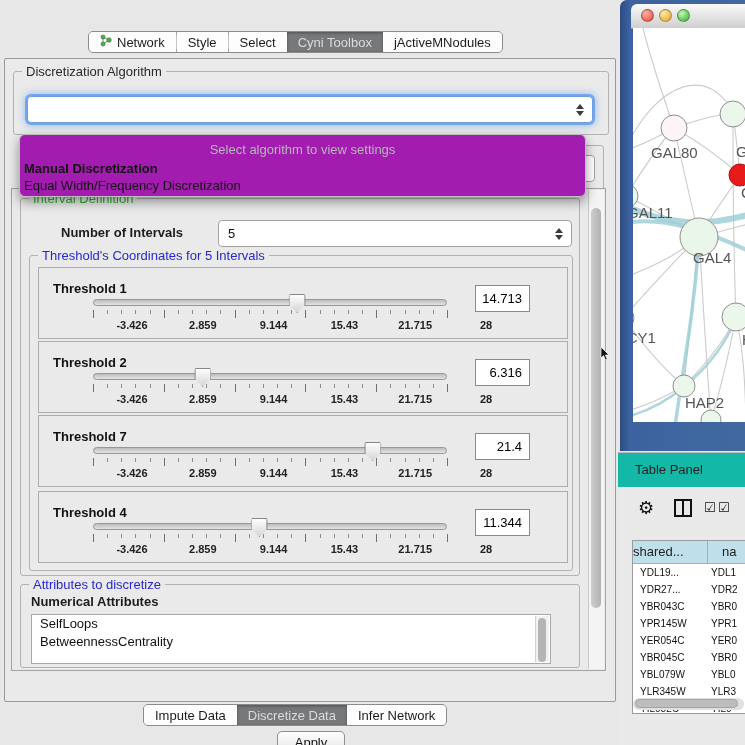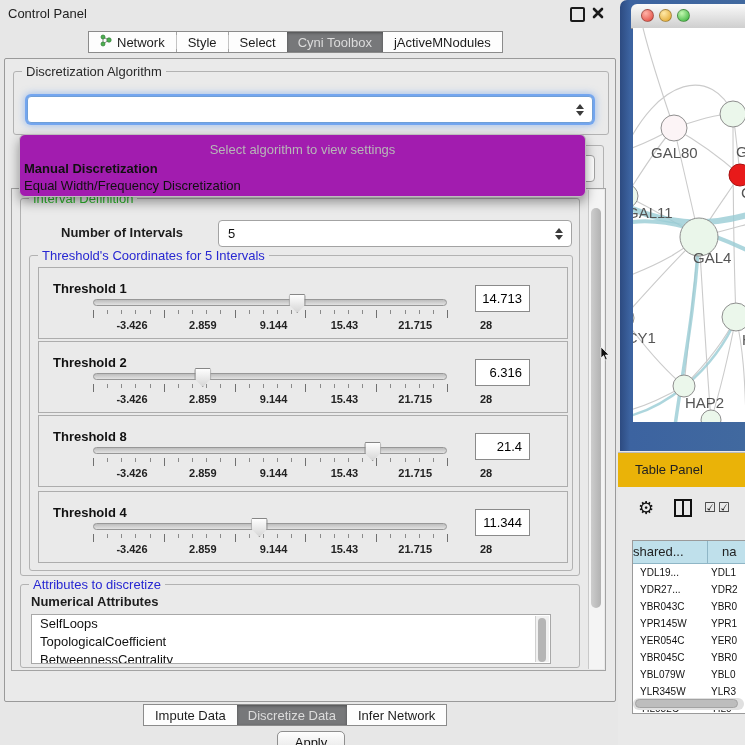--- a/index.html
+++ b/index.html
@@ -9,21 +9,21 @@
 
   
   .cp-titlebar{left:0;top:0;width:618px;height:26px;background:#e7e7e7;}
   .cp-title{left:8px;top:6px;font-size:13px;color:#222;}
   .float-btn{left:570px;top:7px;width:11px;height:11px;border:2px solid #1a1a1a;border-radius:2px;background:transparent;}
   .close-btn{left:591px;top:6px;width:14px;height:14px;}
   .close-btn svg{display:block}
 
   
   .tabbar{display:flex;align-items:stretch;height:20px;background:#a3a3a3;border:1px solid #8b8b8b;
-          border-radius:0;overflow:hidden;font-size:13px;color:#1c1c1c;text-align:right;}
+          border-radius:5px;overflow:hidden;font-size:13px;color:#1c1c1c;text-align:right;}
   .tabbar .tab{display:flex;align-items:center;padding:0 11px;white-space:nowrap;background:#fdfdfd;}
   .tabbar .tab.sel{background:#77787a;color:#dcdcdc;box-shadow:inset 0 1px 3px rgba(0,0,0,.35);}
   .tabbar .sep{width:1px;background:#c4c4c4;margin:3px 0;}
   .tab .net-ic{margin-right:5px;}
 
   
   .main-panel{left:4px;top:58px;width:610px;height:642px;background:#eaeaea;border:1px solid #9a9a9a;border-radius:2px;}
   .group{position:absolute;border:1px solid #b2b2b2;border-radius:3px;}
   .legend{position:absolute;top:-8px;left:8px;background:#eaeaea;padding:0 4px;font-size:13px;line-height:15px;white-space:nowrap;}
   .legend.dark{color:#2a2a2a;}
@@ -82,21 +82,21 @@
               background:linear-gradient(90deg,#2d4b81 0,#3c63a0 10px,#41699f 100%);}
   .net-titlebar{position:absolute;left:11px;top:4px;right:0;height:24px;border-radius:6px 0 0 0;
                 background:linear-gradient(#fafafa,#cfcfcf);border-bottom:1px solid #8e8e8e;}
   .light{position:absolute;top:5px;width:13px;height:13px;border-radius:50%;border:1px solid rgba(0,0,0,.3);box-sizing:border-box;}
   .light.red{left:10px;background:radial-gradient(circle at 35% 30%,#ffb3a8,#e04238);}
   .light.yellow{left:28px;background:radial-gradient(circle at 35% 30%,#ffe9a8,#dfa123);}
   .light.green{left:46px;background:radial-gradient(circle at 35% 30%,#c2f7b0,#2fae33);}
   .net-canvas{position:absolute;left:13px;top:28px;right:0;height:394px;background:#fff;overflow:hidden;}
 
   
-  .tp-bar{left:618px;top:452px;width:127px;height:35px;background:#eab308;border-top:1px solid #bcbcbc;border-bottom:1px solid #c9c9c9;}
+  .tp-bar{left:618px;top:452px;width:127px;height:35px;background:#14b8a6;border-top:1px solid #bcbcbc;border-bottom:1px solid #c9c9c9;}
   .tp-title{position:absolute;left:17px;top:9px;font-size:13px;color:#222;}
   .tp-body{left:618px;top:487px;width:127px;height:258px;background:#e9e9e9;}
   .tp-toolbar{position:absolute;left:0;top:8px;width:127px;height:32px;}
   .gear{position:absolute;left:20px;top:2px;font-family:"DejaVu Sans",sans-serif;font-size:18px;color:#111;line-height:22px;}
   .colicon{position:absolute;left:56px;top:4px;width:14px;height:14px;border:2px solid #111;}
   .colicon i{display:block;width:2px;height:100%;background:#111;margin:0 auto;}
   .chk{position:absolute;top:5px;font-family:"DejaVu Sans",sans-serif;font-size:13px;color:#111;}
   .tp-table{position:absolute;left:14px;top:53px;width:113px;height:172px;background:#fff;border:1px solid #9a9a9a;overflow:hidden;}
   .tp-head{display:flex;height:22px;border-bottom:1px solid #8fb6c6;}
   .tp-head .hc{background:#bfe0eb;font-size:13px;color:#222;line-height:22px;overflow:hidden;white-space:nowrap;}
@@ -108,29 +108,20 @@
   .hsb{position:absolute;left:15px;top:211px;width:111px;height:12px;background:#e0e0e0;border-radius:6px;}
   .hsb .hthumb{position:absolute;left:2px;top:1px;width:103px;height:9px;background:#bdbdbd;border:1px solid #a3a3a3;border-radius:5px;box-sizing:border-box;}
 
   .cursor{left:600px;top:347px;width:10px;height:14px;z-index:40;}
 </style>
 </head>
 <body>
 
 <div id="root">
 
-  <div class="abs cp-titlebar">
-    <span class="abs cp-title">Control Panel</span>
-    <span class="abs float-btn"></span>
-    <span class="abs close-btn">
-      <svg width="14" height="14" viewBox="0 0 14 14">
-          <path d="M3 3 L11 11 M11 3 L3 11" stroke="#1a1a1a" stroke-width="2.6" stroke-linecap="round"></path>
-        </svg>
-    </span>
-  </div>
 
   <div class="abs tabbar" style="left:88px;top:31px;">
     <div class="tab">
       <span class="net-ic">
         <svg width="12" height="13" viewBox="0 0 12 13">
           <path d="M3 3 L9 6 M3 10 L9 6 M3 3 L3 10" stroke="#8a8a8a" stroke-width="1"></path>
           <circle cx="3" cy="3" r="2" fill="#4caf50" stroke="#2e7d32" stroke-width=".7"></circle>
           <circle cx="3" cy="10" r="2" fill="#4caf50" stroke="#2e7d32" stroke-width=".7"></circle>
           <circle cx="9" cy="6" r="2.2" fill="#4caf50" stroke="#2e7d32" stroke-width=".7"></circle>
         </svg>
@@ -244,21 +235,21 @@
                 <span style="left:40%">9.144</span>
                 <span style="left:60%">15.43</span>
                 <span style="left:80%">21.715</span>
                 <span style="left:100%">28</span>
               </div>
             </div>
             <input class="vbox" value="6.316" style="">
           </div>
 
           <div class="thr" style="top:159px;">
-            <div class="thr-label">Threshold 8</div>
+            <div class="thr-label">Threshold 7</div>
             <div class="slider">
               <div class="track"></div>
               <div class="thumb" style="left: 79%;"></div>
               <div class="ticks">
                 <i style="left:0%"></i>
                   <i style="left:20%"></i>
                   <i style="left:40%"></i>
                   <i style="left:60%"></i>
                   <i style="left:80%"></i>
                   <i style="left:100%"></i>
@@ -300,21 +291,20 @@
             <input class="vbox" value="11.344" style="">
           </div>
         </div>
       </div>
 
       <div class="group" style="left:8px;top:395px;width:558px;height:82px;">
         <span class="legend blue">Attributes to discretize</span>
         <div class="abs" style="left:10px;top:9px;font-weight:bold;">Numerical Attributes</div>
         <div class="listbox" style="left:10px;top:29px;width:518px;height:48px;">
           <div class="li">SelfLoops</div>
-          <div class="li">TopologicalCoefficient</div>
           <div class="li">BetweennessCentrality</div>
           <div class="lsb">
               <div class="vthumb"></div>
             </div>
         </div>
       </div>
 
       <div class="vsb">
         <div class="vthumb" style="top:18px;height:400px;"></div>
       </div>

